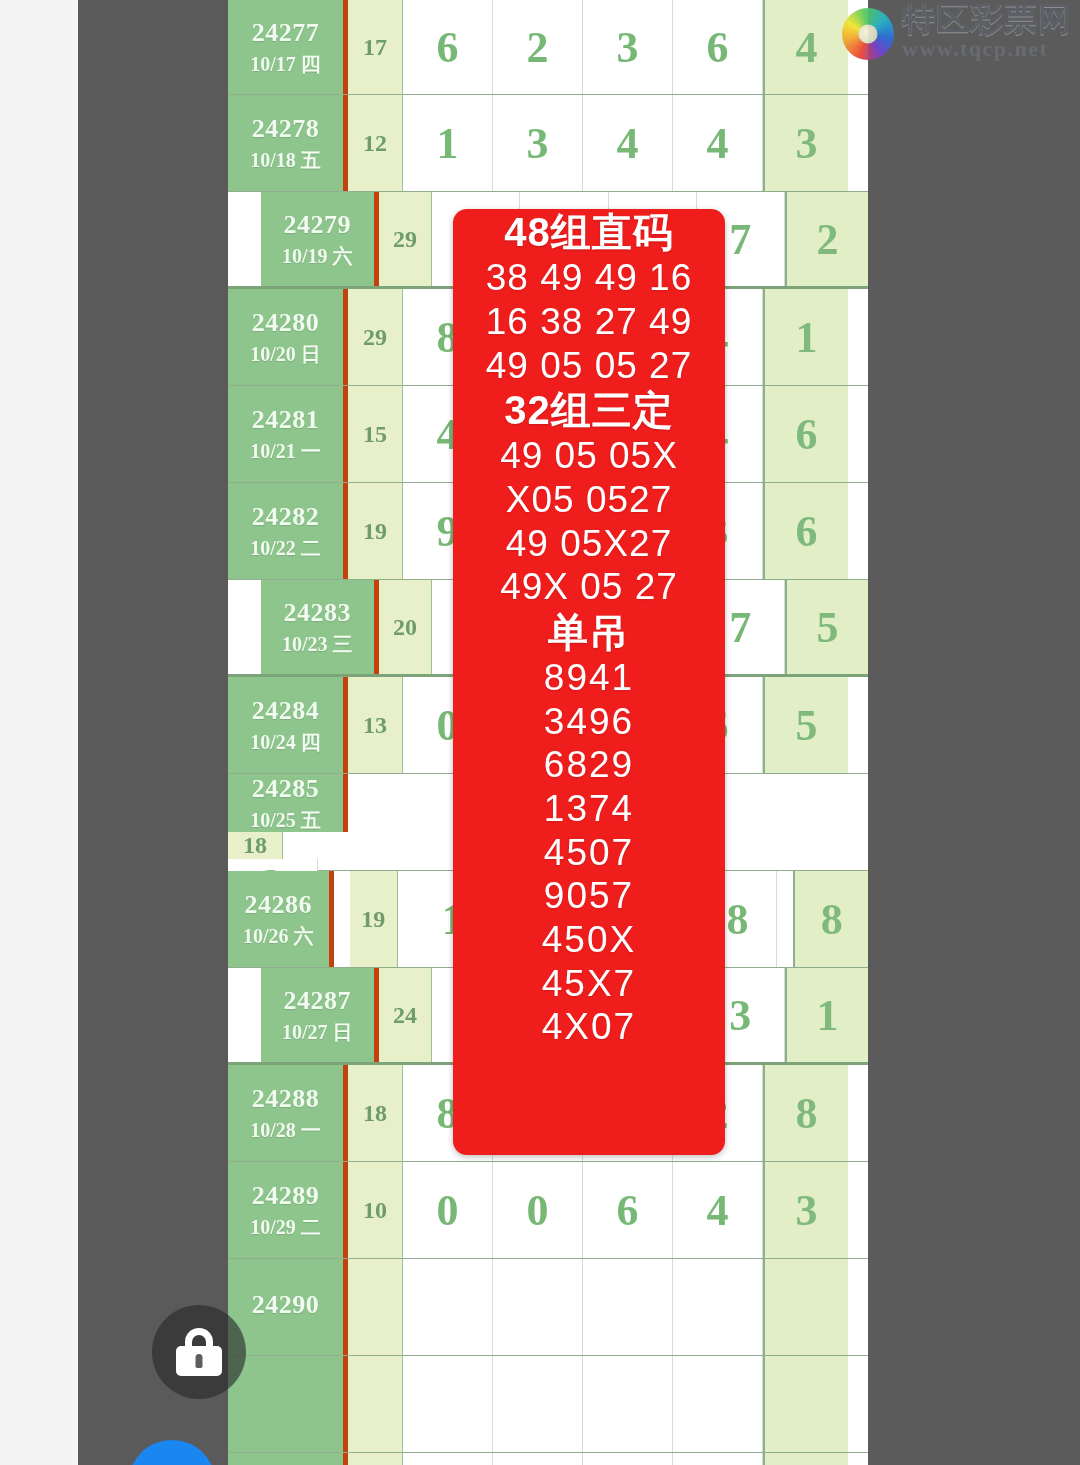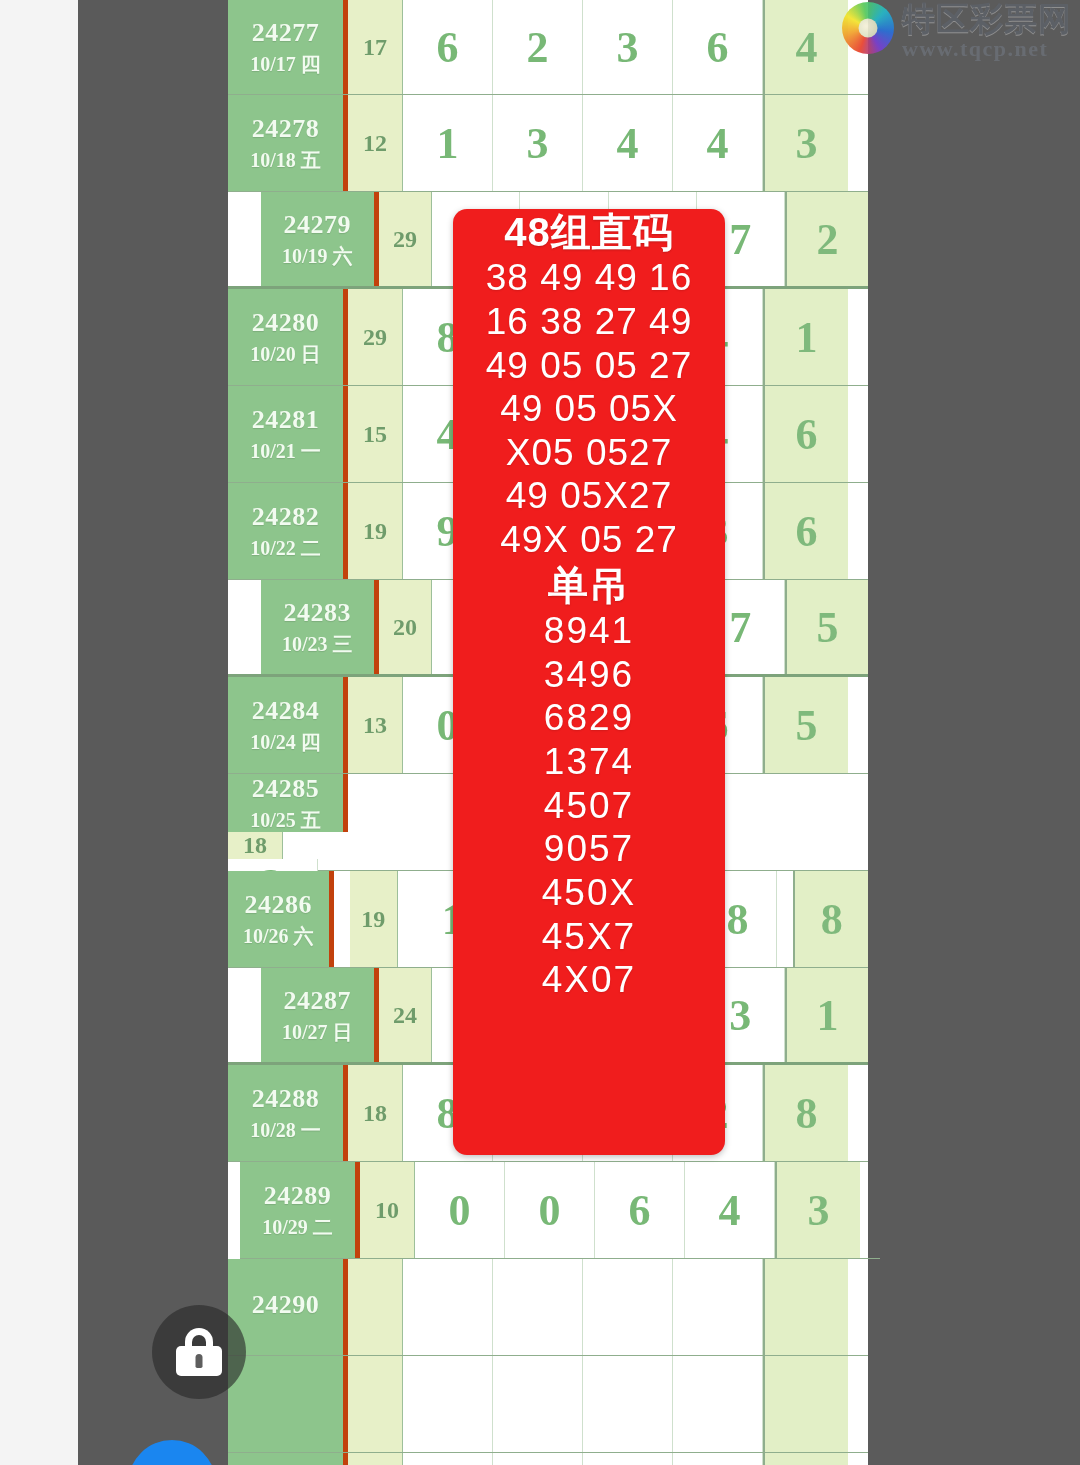--- a/index.html
+++ b/index.html
@@ -104,21 +104,21 @@
     font-size: 37px; font-weight: 500;
     line-height: 1.18;
     letter-spacing: 1px;
     text-shadow: 0 1px 2px rgba(0,0,0,.12);
   }
   .rb-line.wide { letter-spacing: 2px; }
   
   .watermark {
     position: absolute;
     right: 8px; top: 2px;
-    display: flex; align-items: flex-start; gap: 8px;
+    display: flex; align-items: flex-end; gap: 8px;
     z-index: 30;
     opacity: .92;
   }
   .wm-logo {
     width: 52px; height: 52px; border-radius: 50%;
     background:
       conic-gradient(from 200deg,
         #e8402a 0deg, #f0a32a 55deg, #f2e42a 100deg,
         #56c85a 150deg, #26b8c8 205deg, #2a70d8 260deg,
         #7a3fd0 310deg, #e8402a 360deg);
@@ -332,21 +332,21 @@
           <div class="issue-no">24288</div>
           <div class="issue-date">10/28 一</div>
         </div>
         <div class="cell-sum">18</div>
         <div class="cell-num">8</div>
         <div class="cell-num">3</div>
         <div class="cell-num">5</div>
         <div class="cell-num">2</div>
         <div class="cell-tail">8</div>
       </div>
-      <div class="row" style="height: 97px; margin-left: 12px;">
+      <div class="row" style="height: 97px;">
         <div class="cell-issue">
           <div class="issue-no">24289</div>
           <div class="issue-date">10/29 二</div>
         </div>
         <div class="cell-sum">10</div>
         <div class="cell-num">0</div>
         <div class="cell-num">0</div>
         <div class="cell-num">6</div>
         <div class="cell-num">4</div>
         <div class="cell-tail">3</div>
@@ -387,20 +387,21 @@
         <div class="cell-num"></div>
         <div class="cell-tail"></div>
       </div>
     </div>
 
   <div class="red-box">
     <div class="rb-head">48组直码</div>
     <div class="rb-line">38 49 49 16</div>
     <div class="rb-line">16 38 27 49</div>
     <div class="rb-line">49 05 05 27</div>
+    <div class="rb-head">32组三定</div>
     <div class="rb-line">49 05 05X</div>
     <div class="rb-line">X05 0527</div>
     <div class="rb-line">49 05X27</div>
     <div class="rb-line">49X 05 27</div>
     <div class="rb-head">单吊</div>
     <div class="rb-line wide">8941</div>
     <div class="rb-line wide">3496</div>
     <div class="rb-line wide">6829</div>
     <div class="rb-line wide">1374</div>
     <div class="rb-line wide">4507</div>

